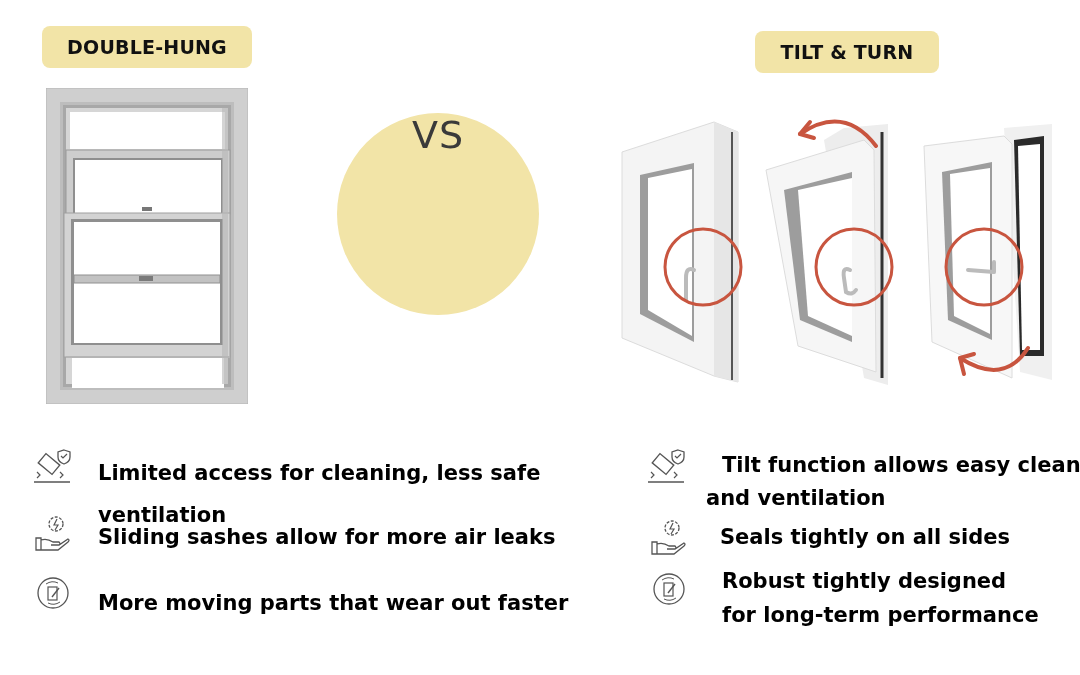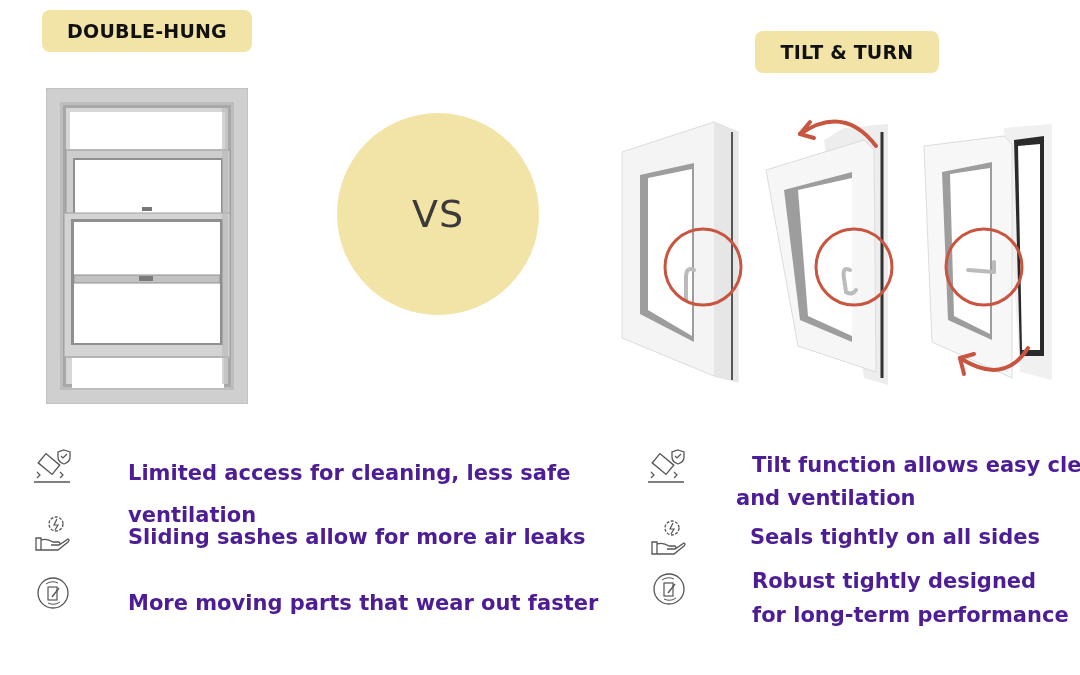--- a/index.html
+++ b/index.html
@@ -1,32 +1,32 @@
 <!DOCTYPE html>
 <html><head>
   <meta charset="utf-8">
   <style>
     html, body { margin: 0; padding: 0; background: #ffffff; }
     body { width: 1080px; height: 675px; position: relative; overflow: hidden; font-family: "DejaVu Sans", sans-serif; color: #111; }
     .label-pill { position: absolute; background: #f2e4a7; border-radius: 8px; font-weight: bold; font-size: 19px; color: #111; display: flex; align-items: center; justify-content: center; letter-spacing: 0.2px; }
-    #pill-left { left: 42px; top: 10px; width: 210px; height: 42px; }
+    #pill-left { left: 42px; top: 26px; width: 210px; height: 42px; }
     #pill-right { left: 755px; top: 31px; width: 184px; height: 42px; }
 
-    .vs-circle { position: absolute; left: 337px; top: 113px; width: 202px; height: 202px; border-radius: 50%; background: #f2e4a7; display: flex; align-items: center; justify-content: center; }
+    .vs-circle { position: absolute; left: 337px; top: 113px; width: 202px; height: 202px; border-radius: 50%; background: #f2e4a7; display: flex; justify-content: center; }
     .vs-text { font-family: "DejaVu Sans", sans-serif; font-size: 38px; color: #3a3a3a; letter-spacing: 1px; }
 
     .dh-window { position: absolute; left: 46px; top: 88px; width: 202px; height: 316px; }
     .tt-windows { position: absolute; left: 614px; top: 110px; width: 466px; height: 280px; }
 
     .features { position: absolute; }
     #features-left { left: 30px; top: 448px; width: 570px; }
     #features-right { left: 640px; top: 448px; width: 440px; }
     .feature { position: absolute; left: 0; display: flex; }
     .feature .icon { position: absolute; width: 42px; height: 42px; }
-    .feature .text { position: absolute; font-weight: bold; font-size: 21px; line-height: 31px; color: #4c1d95; white-space: nowrap; margin-left: 30px; }
+    .feature .text { position: absolute; font-weight: bold; font-size: 21px; line-height: 31px; color: #000000; white-space: nowrap; }
   </style>
 </head>
 <body>
 
 <div id="pill-left" class="label-pill">DOUBLE-HUNG</div>
 <div id="pill-right" class="label-pill">TILT &amp; TURN</div>
 
 <div class="vs-circle">
   <span class="vs-text">VS</span>
 </div>

